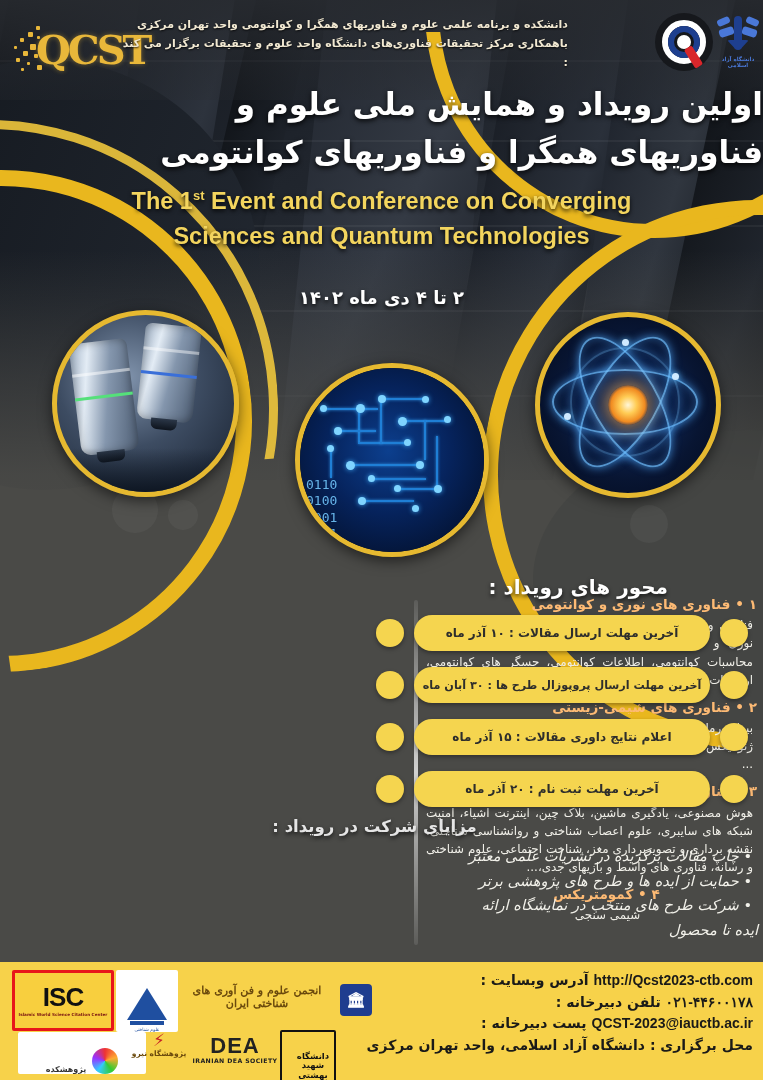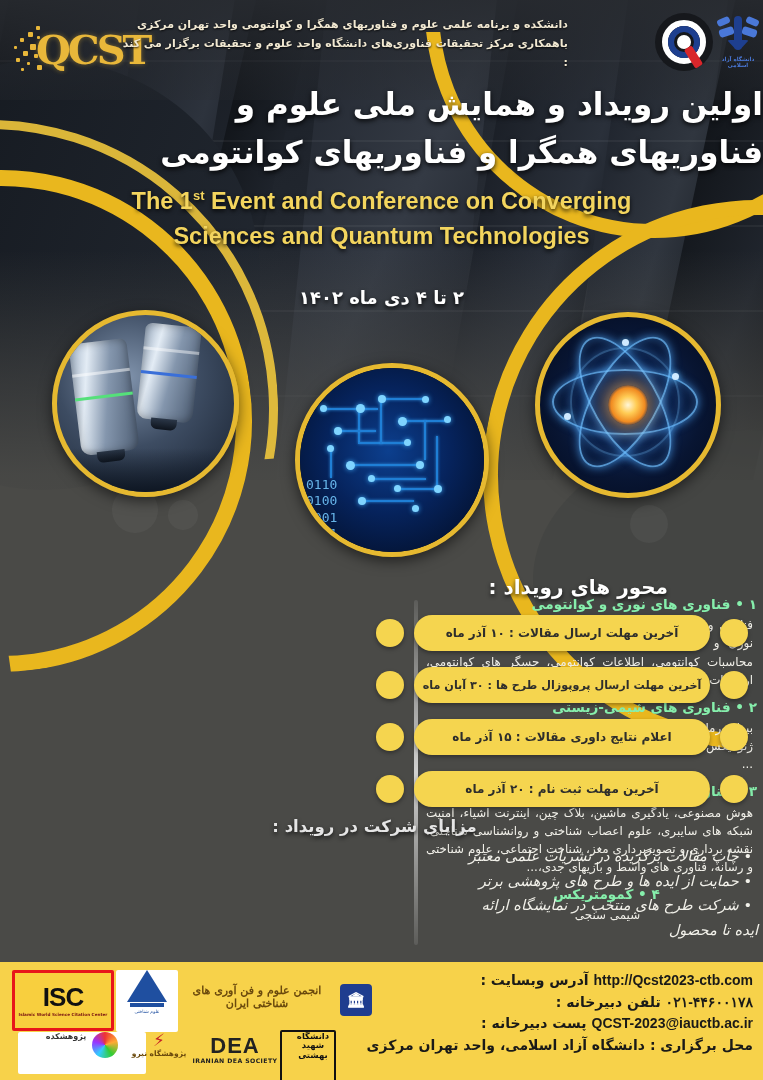--- a/index.html
+++ b/index.html
@@ -122,21 +122,21 @@
     box-shadow:0 0 22px rgba(255,170,60,.95);}
   .e-dot{position:absolute;width:7px;height:7px;border-radius:50%;background:#cfeaff;
     box-shadow:0 0 7px #68c4ff;}
 
   
   .sec-title{position:absolute;color:#fff;font-size:20px;font-weight:700;
     text-shadow:0 2px 4px rgba(0,0,0,.75);}
   #topics-title{right:95px;top:575px;}
 
   .topics{position:absolute;right:6px;top:595px;width:337px;text-align:right;}
-  .topic-head{color:#86efac;font-size:13.6px;font-weight:700;margin:0 0 3px 0;line-height:1.35;}
+  .topic-head{color:#fdba74;font-size:13.6px;font-weight:700;margin:0 0 3px 0;line-height:1.35;}
   .topic-body{color:#f0efe8;font-size:11.9px;line-height:1.52;text-align:justify;
     text-align-last:right;margin:0 4px 9px 6px;}
   .t4 .topic-body{text-align:center;text-align-last:center;}
 
   .divider{position:absolute;right:345px;top:600px;width:4px;height:345px;
     background:linear-gradient(180deg,rgba(255,255,255,.1),rgba(255,255,255,.75),rgba(255,255,255,.1));
     border-radius:2px;}
 
   
   .deadlines{position:absolute;left:372px;top:612px;width:380px;}
@@ -152,21 +152,21 @@
   
   #benefits-title{left:0;right:14px;top:817px;text-align:center;color:#e5e5e5;font-size:16.5px;}
   .benefits{position:absolute;left:372px;top:845px;width:372px;text-align:right;padding-left:14px;}
   .benefit{color:#f2f1ea;font-size:14.6px;line-height:1.55;margin-bottom:2px;font-style:italic;}
   .benefit .bdot{display:inline-block;margin-right:6px;}
 
   
   .footer{position:absolute;left:0;top:962px;width:763px;height:118px;background:#f7d24a;}
   .f-logos{position:absolute;left:6px;top:4px;width:330px;height:112px;}
   .lg{position:absolute;background:#fff;border-radius:2px;overflow:hidden;
-    display:flex;align-items:flex-start;justify-content:center;}
+    display:flex;align-items:flex-end;justify-content:center;}
   .isc{left:6px;top:4px;width:96px;height:55px;background:#e8161a;border:3px solid #e8161a;}
   .isc-in{width:100%;height:100%;background:#f8cf3e;display:flex;flex-direction:column;
     align-items:center;justify-content:center;}
   .isc-txt{font-family:"Liberation Sans",sans-serif;font-weight:700;font-size:26px;color:#111;
     line-height:1;direction:ltr;letter-spacing:-1px;}
   .isc-sub{font-size:4.2px;color:#7a1412;direction:ltr;margin-top:2px;font-weight:700;}
   .cog{left:110px;top:4px;width:62px;height:62px;}
   .cog-tri{width:0;height:0;border-left:20px solid transparent;border-right:20px solid transparent;
     border-bottom:32px solid #1f4fa0;}
   .cog-name{position:absolute;left:176px;top:18px;width:150px;text-align:center;

